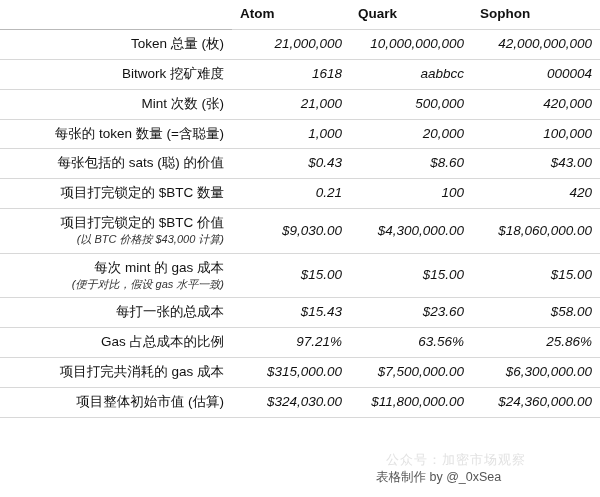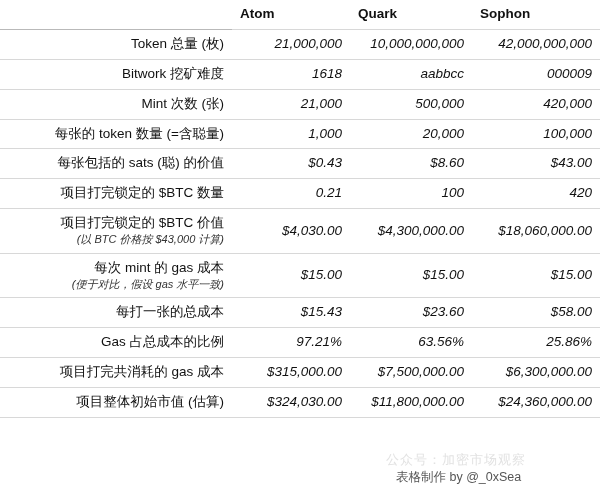--- a/index.html
+++ b/index.html
@@ -71,21 +71,21 @@
 
   .footer {
     position: absolute;
     left: 0;
     bottom: 6px;
     width: 540px;
     height: 26px;
   }
   .credit {
     position: absolute;
-    left: 396px;
+    left: 376px;
     top: 4px;
     font-size: 12.5px;
     color: #555555;
   }
   .watermark {
     position: absolute;
     left: 386px;
     top: -14px;
     font-size: 13px;
     color: #e2e2e2;
@@ -122,21 +122,21 @@
         <td class="num">10,000,000,000</td>
         <td class="num">42,000,000,000</td>
       </tr>
 
       <tr>
         <td class="label">
           <span>Bitwork 挖矿难度</span>
         </td>
         <td class="num">1618</td>
         <td class="num">aabbcc</td>
-        <td class="num">000009</td>
+        <td class="num">000004</td>
       </tr>
 
       <tr>
         <td class="label">
           <span>Mint 次数 (张)</span>
         </td>
         <td class="num">21,000</td>
         <td class="num">500,000</td>
         <td class="num">420,000</td>
       </tr>
@@ -166,21 +166,21 @@
         <td class="num">0.21</td>
         <td class="num">100</td>
         <td class="num">420</td>
       </tr>
 
       <tr>
         <td class="label">
           <span>项目打完锁定的 $BTC 价值</span>
           <span class="sub">(以 BTC 价格按 $43,000 计算)</span>
         </td>
-        <td class="num">$4,030.00</td>
+        <td class="num">$9,030.00</td>
         <td class="num">$4,300,000.00</td>
         <td class="num">$18,060,000.00</td>
       </tr>
 
       <tr>
         <td class="label">
           <span>每次 mint 的 gas 成本</span>
           <span class="sub">(便于对比，假设 gas 水平一致)</span>
         </td>
         <td class="num">$15.00</td>

